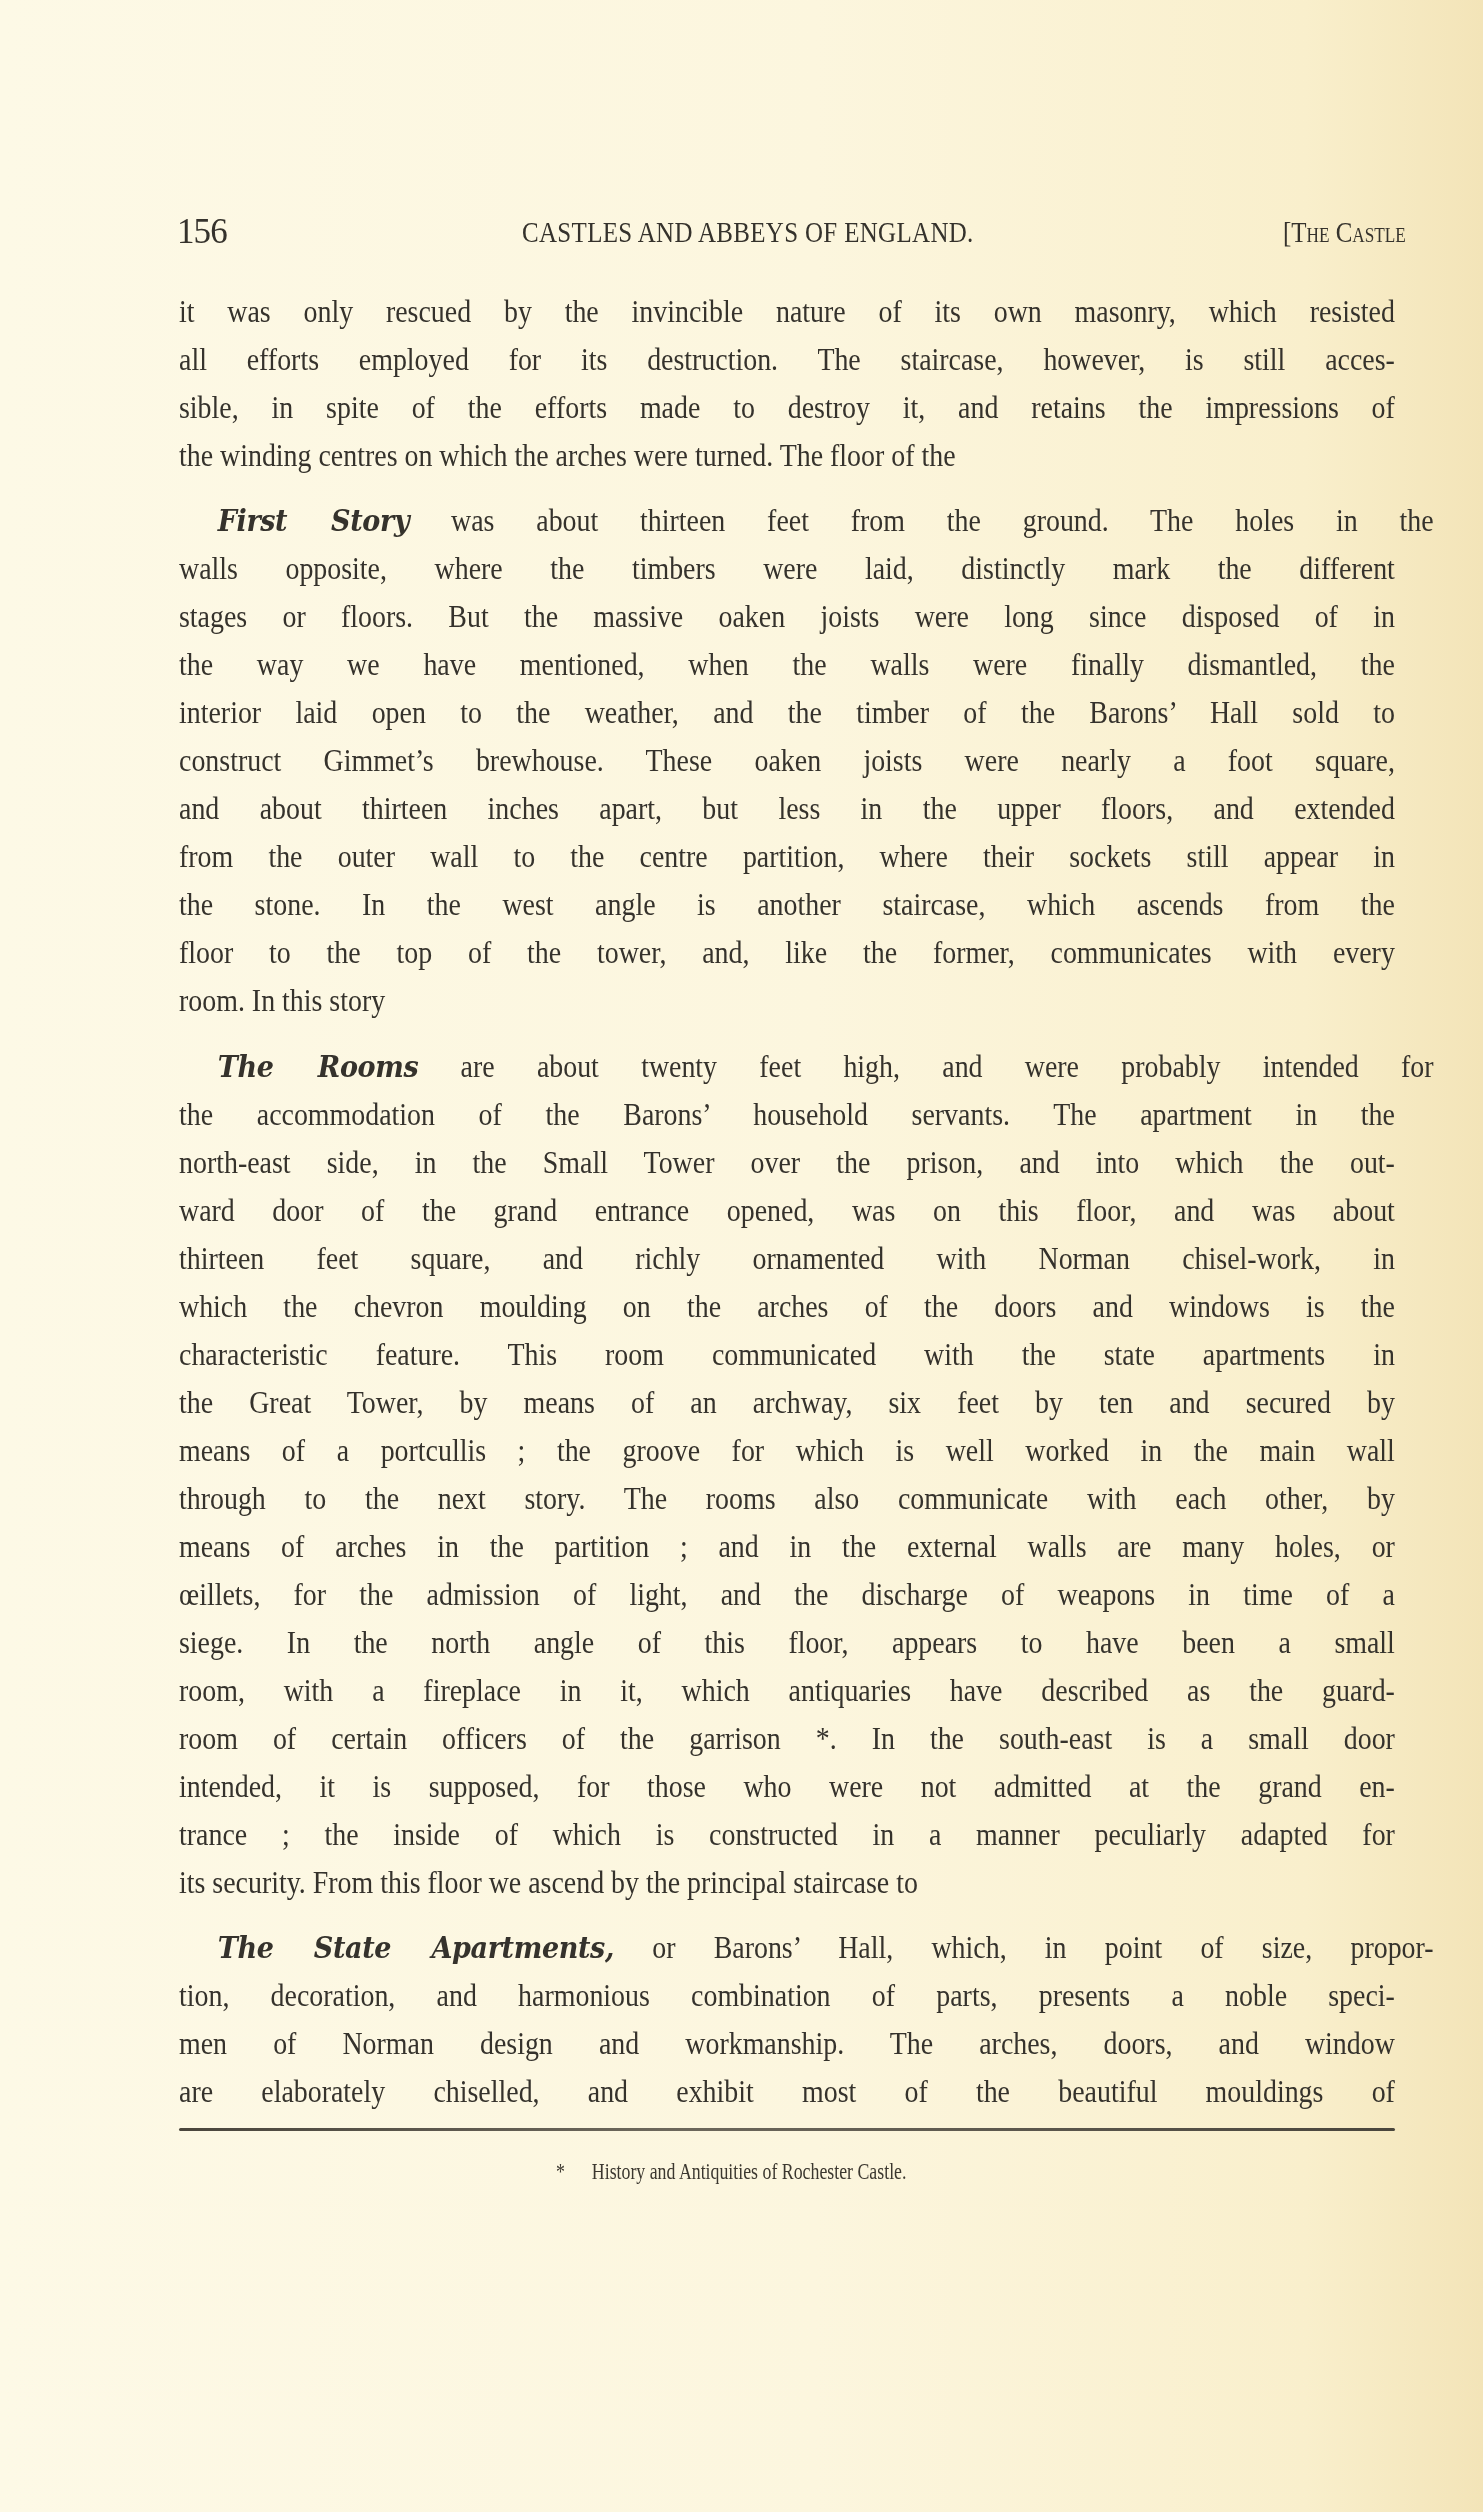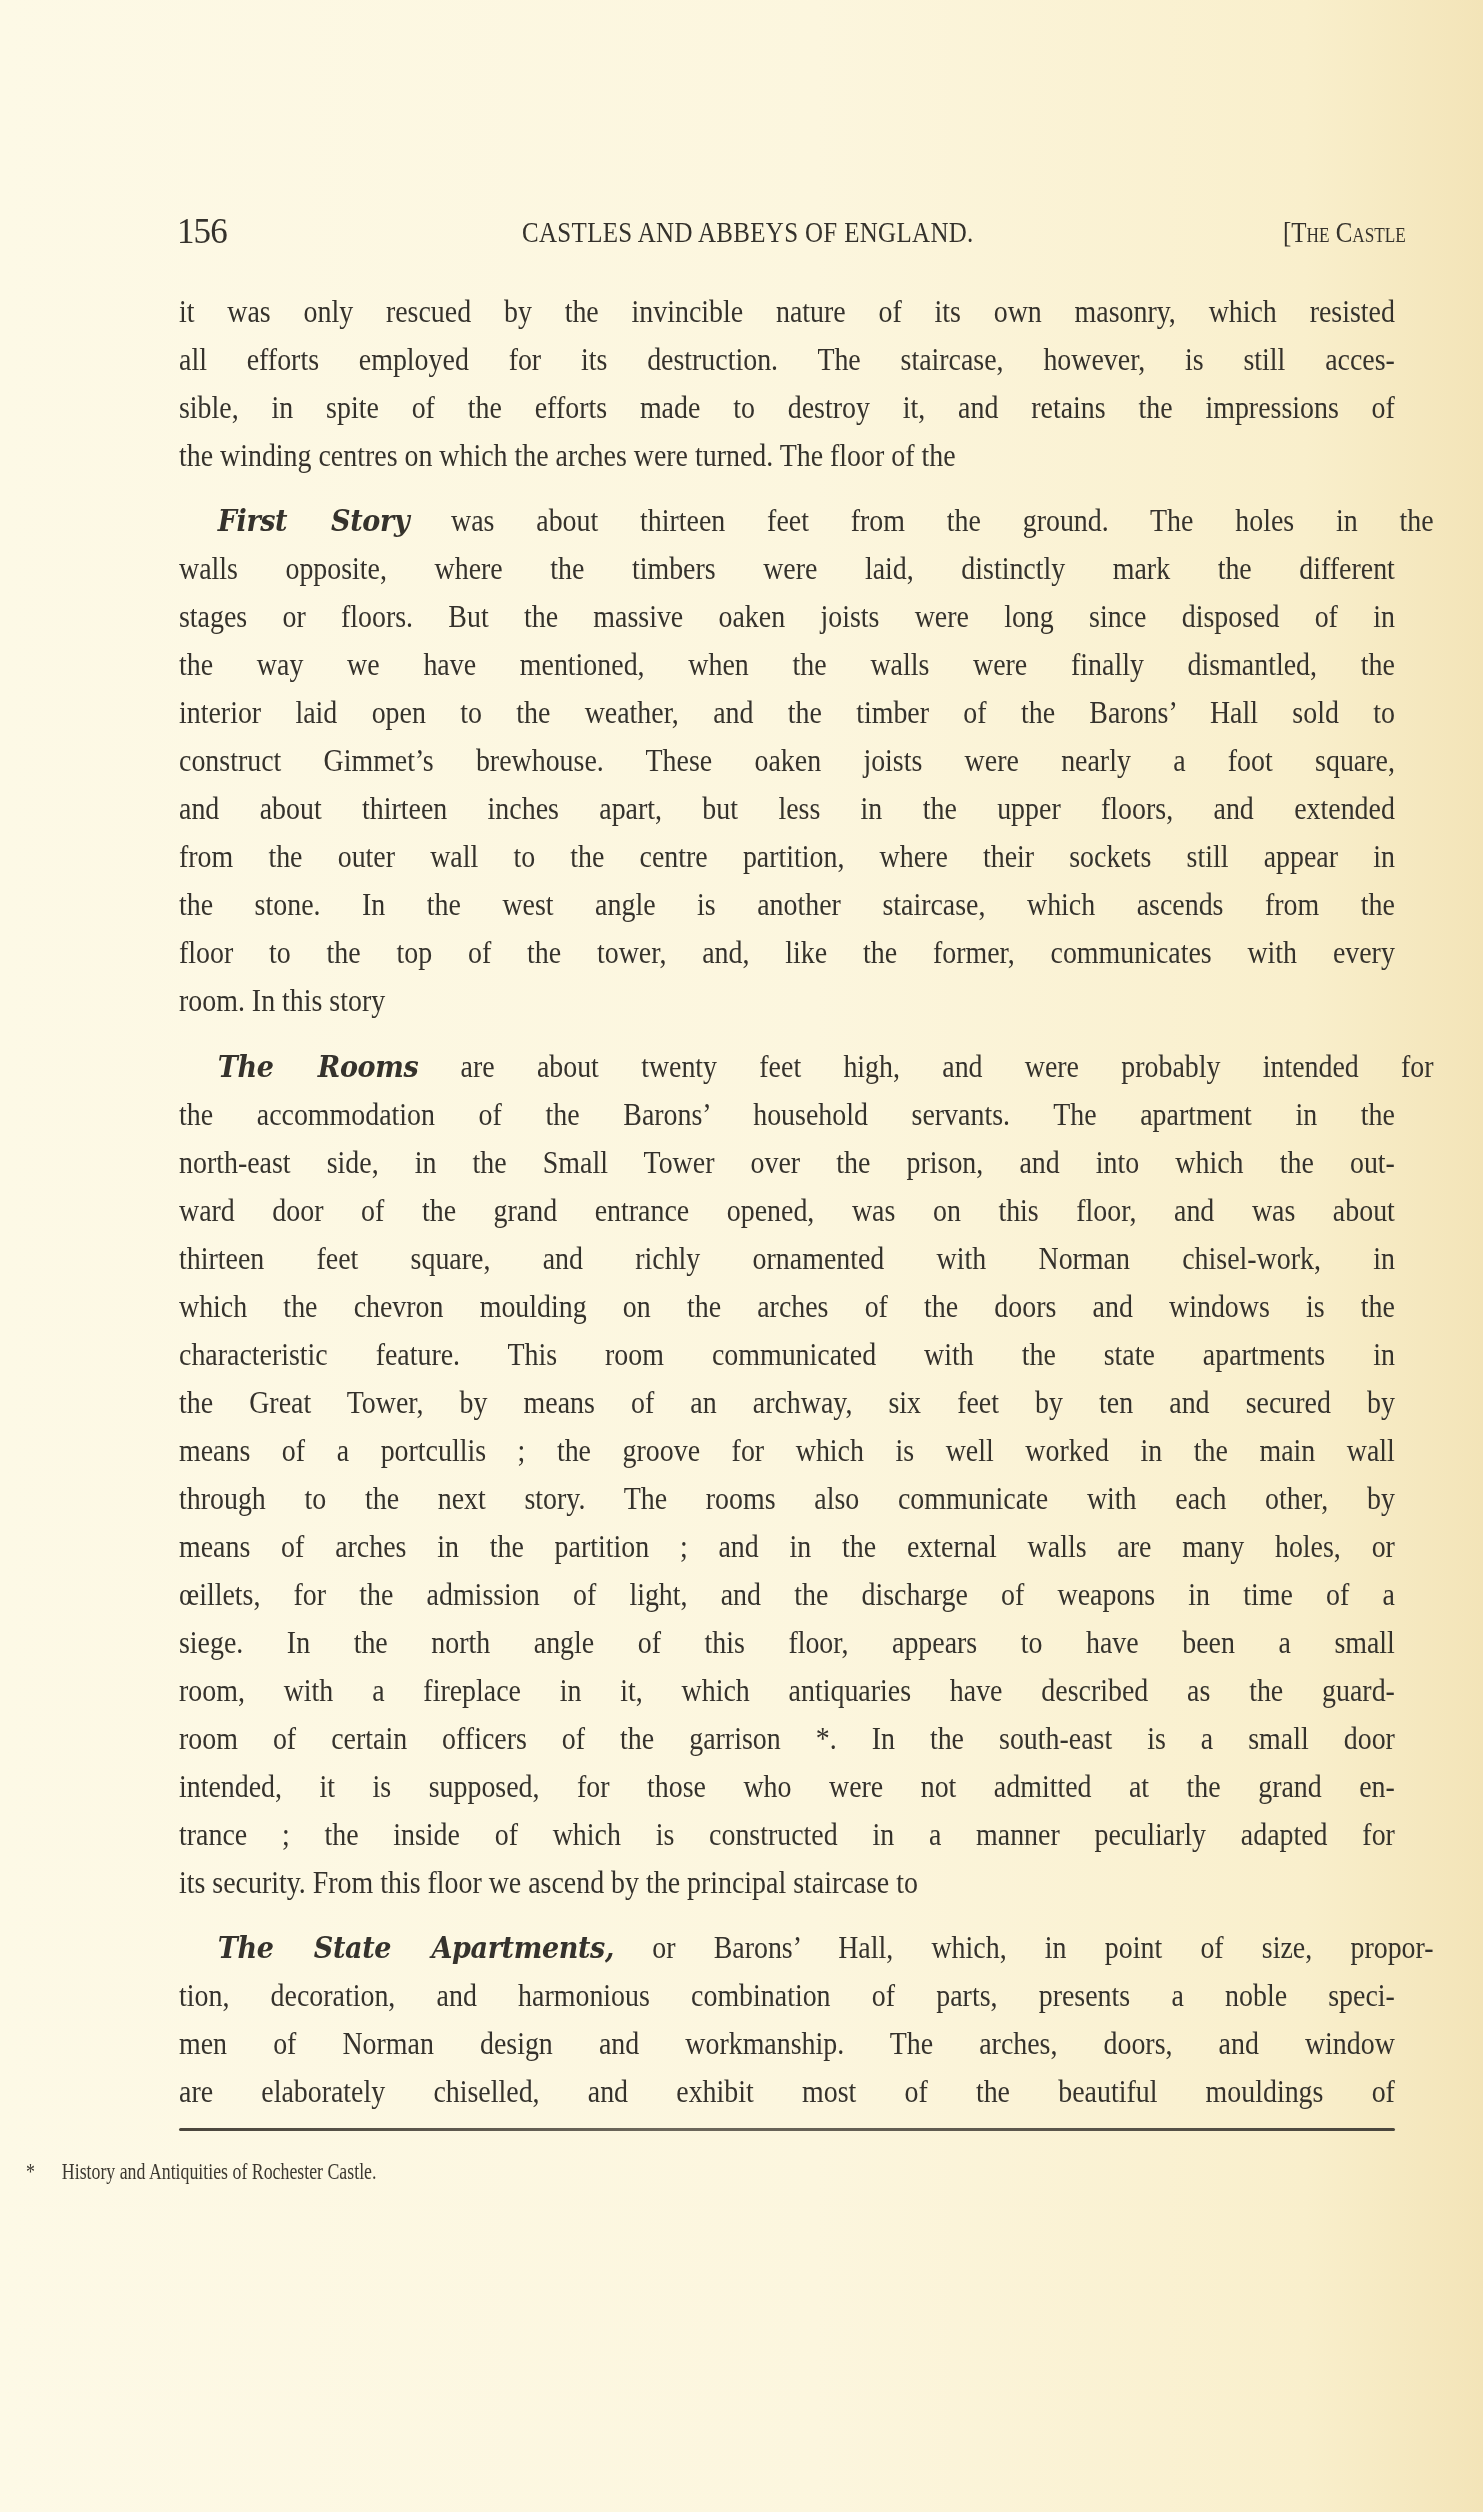--- a/index.html
+++ b/index.html
@@ -38,21 +38,21 @@
     letter-spacing: -0.4px; font-size: 30px;
   }
   .indent { padding-left: 43px; }
   .rule {
     position: absolute; left: 179px; top: 2128px; width: 1216px; height: 2.6px;
     background: linear-gradient(90deg, #4a463d, #6d685c 40%, #4a463d);
     border-radius: 1.7px;
   }
   .footnote {
     position: absolute; left: 0; width: 1484px; top: 2159px;
-    font-size: 23px; color: #3b372f;
+    text-align: center; font-size: 23px; color: #3b372f;
   }
   .footnote span { display: inline-block; transform: scaleX(0.88); }
 </style>
 </head>
 <body>
 
 <div class="header">
   <span class="page-number">156</span>
   <span class="running-title">CASTLES AND ABBEYS OF ENGLAND.</span>
   <span class="running-section">[The Castle</span>

